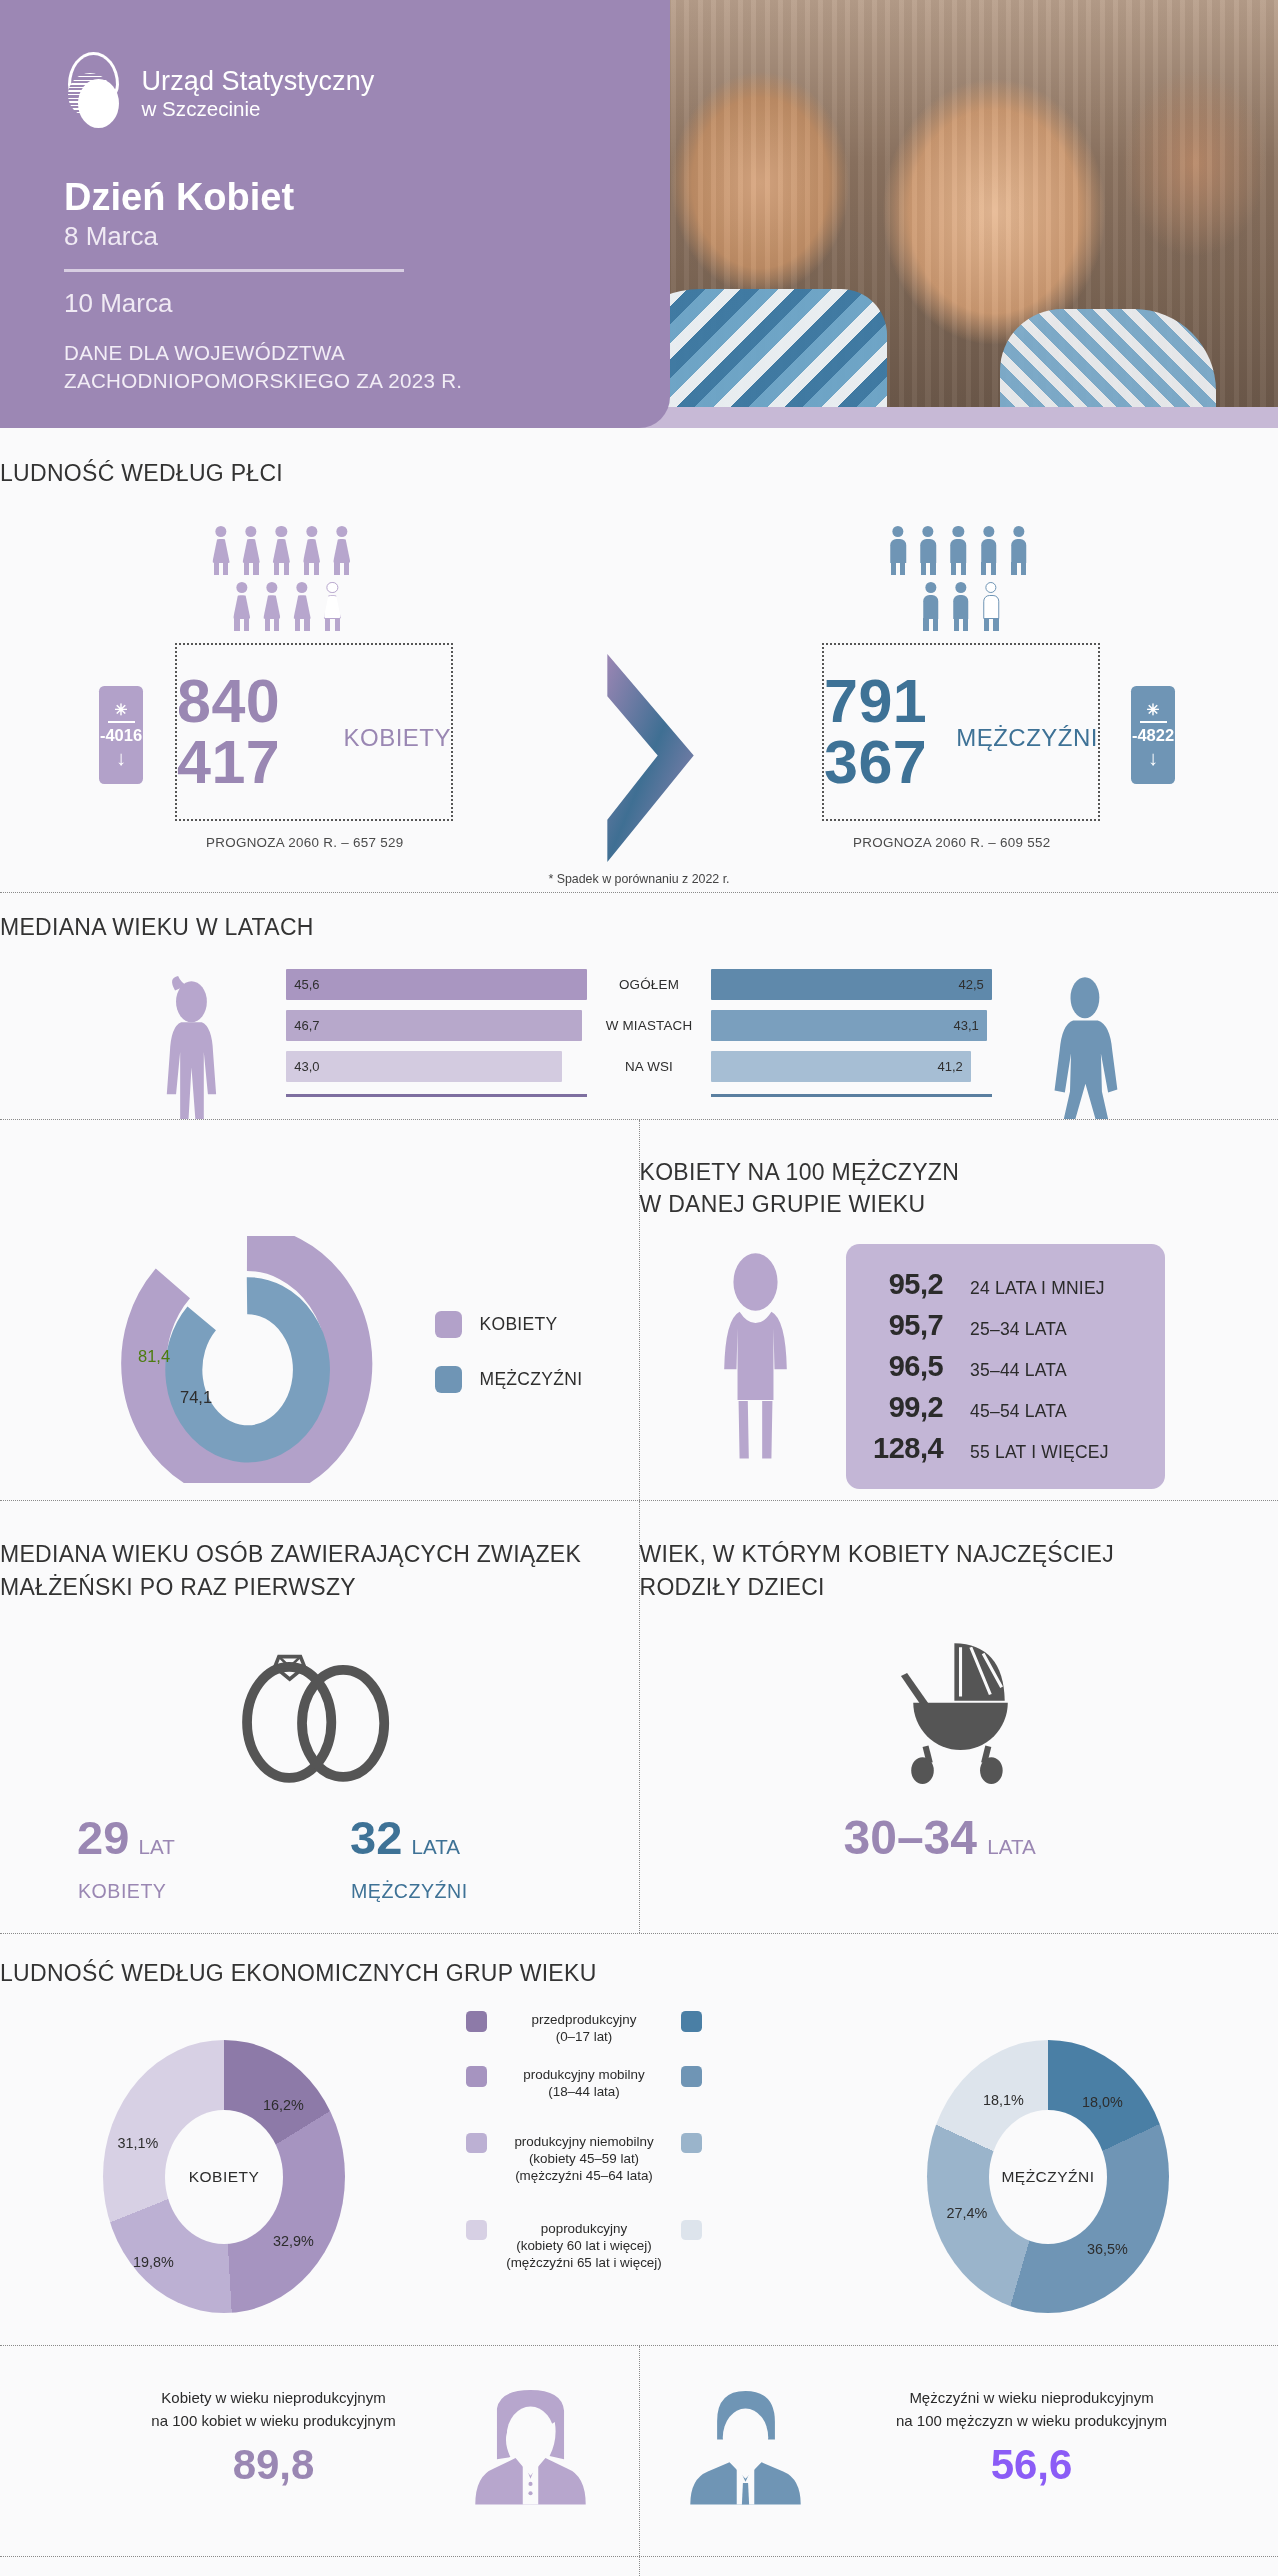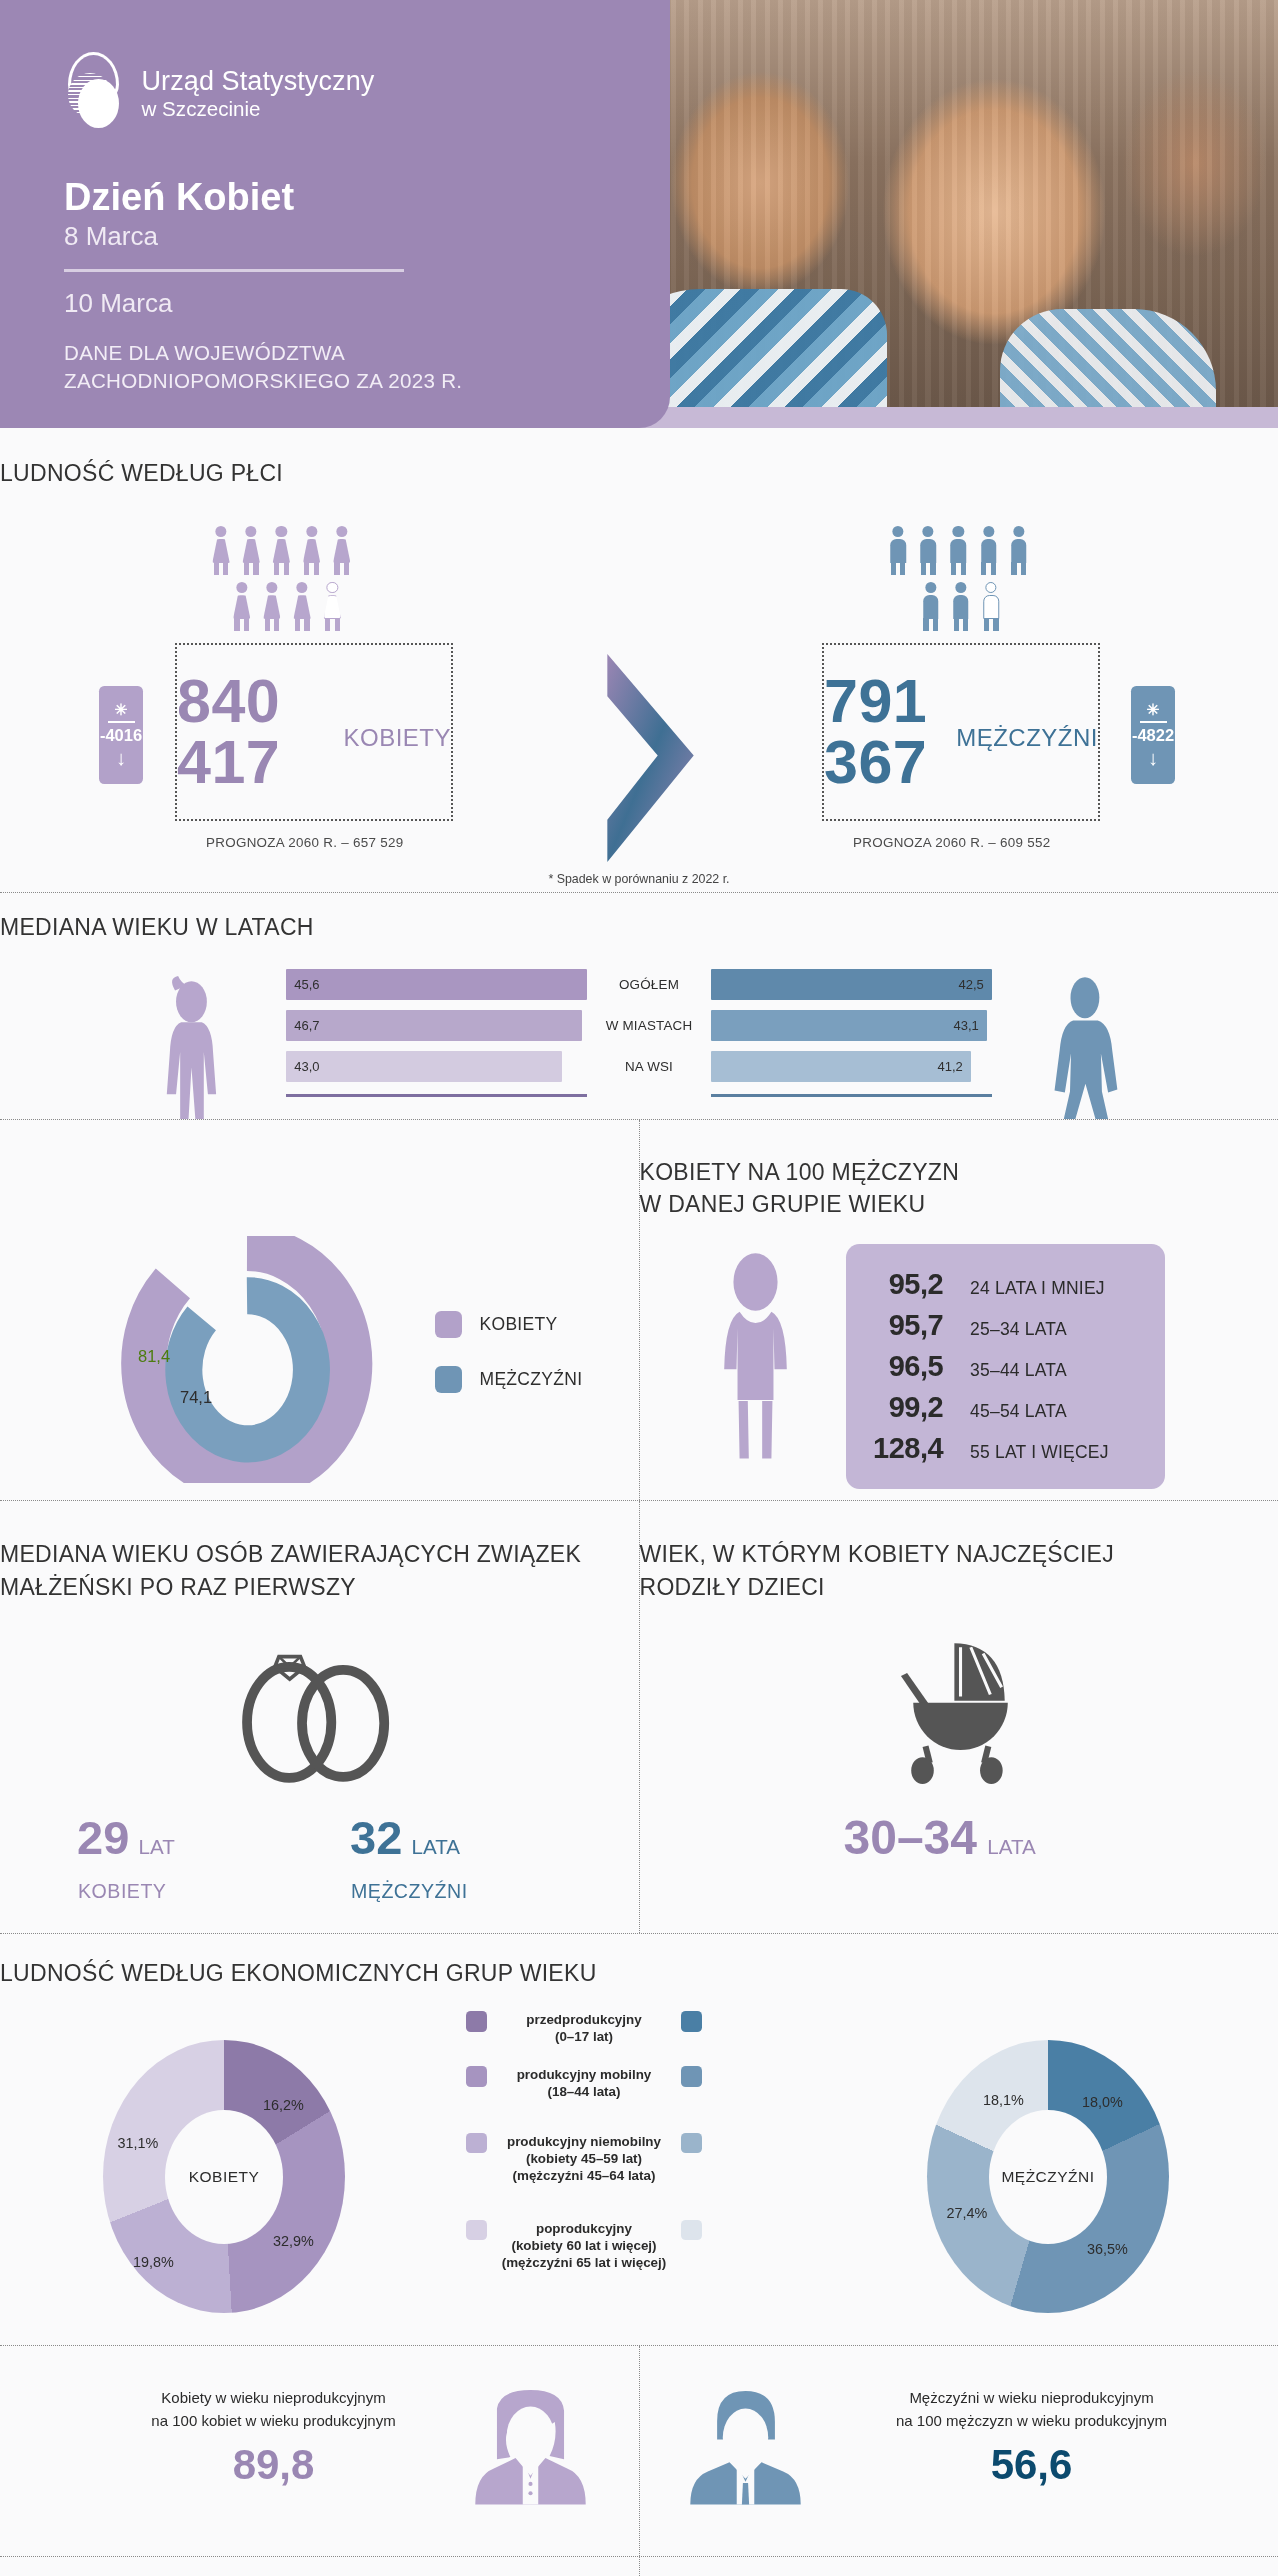--- a/index.html
+++ b/index.html
@@ -159,21 +159,21 @@
   .econ .sec-title { padding-top:24px; }
   .donut-wrap { position:absolute; }
   .donut { border-radius:50%; position:relative; }
   .donut .hole {
     position:absolute; left:50%; top:50%; transform:translate(-50%,-50%);
     background:#fafafb; border-radius:50%;
     display:flex; align-items:center; justify-content:center;
     font-size:15.5px; color:#2c2c2c; letter-spacing:0.5px;
   }
   .donut .pct { position:absolute; font-size:14.4px; color:#2d2d2d; }
-  .econ-legend { position:absolute; top:77px; display:flex; gap:0;font-weight:bold; }
+  .econ-legend { position:absolute; top:77px; display:flex; gap:0; }
   .el-col { display:flex; flex-direction:column; }
   .el-row { display:flex; align-items:flex-start; gap:0; margin-bottom:10.3px; }
   .el-sw { width:20.6px; height:20.6px; border-radius:4.6px; flex:none; }
   .el-tx { font-size:13.4px; line-height:1.28; color:#2b2b2b; text-align:center; width:170px; }
 
   
   .np { height:211px; }
   .np .cap { font-size:15px; line-height:1.5; color:#2b2b2b; text-align:center; }
   .np .num { font-size:42px; font-weight:bold; }
 
@@ -644,21 +644,21 @@
       <svg style="position:absolute;left:41px;top:44px" width="129" height="129" viewBox="0 0 250 250">
         <path d="M70 60 Q70 2 125 2 Q182 2 182 62 L182 96 L150 96 Q160 60 125 54 Q92 50 84 96 L70 96 Z" fill="#6f95b5"></path>
         <ellipse cx="125" cy="92" rx="44" ry="56" fill="#fafafb"></ellipse>
         <path d="M94 140 L125 172 L156 140 L198 158 Q232 172 232 222 L18 222 Q18 172 52 158 Z" fill="#6f95b5"></path>
         <path d="M108 142 L125 178 L142 142 L142 222 L108 222 Z" fill="#fafafb"></path>
         <path d="M120 180 L130 180 L132 222 L118 222 Z" fill="#6f95b5"></path>
       </svg>
       <div style="position:absolute;left:196px;top:41px;width:392px">
         <div class="cap"><span>Mężczyźni w wieku nieprodukcyjnym</span></div>
         <div class="cap"><span>na 100 mężczyzn w wieku produkcyjnym</span></div>
-        <div class="num" style="color:#0c4a6e;text-align:center;margin-top:9.3px">56,6</div>
+        <div class="num" style="color:#8b5cf6;text-align:center;margin-top:9.3px">56,6</div>
       </div>
     </div>
   </div>
 
   <div class="section split work dotted-top">
     <div>
       
     </div>
     <div class="dotted-v">
       

